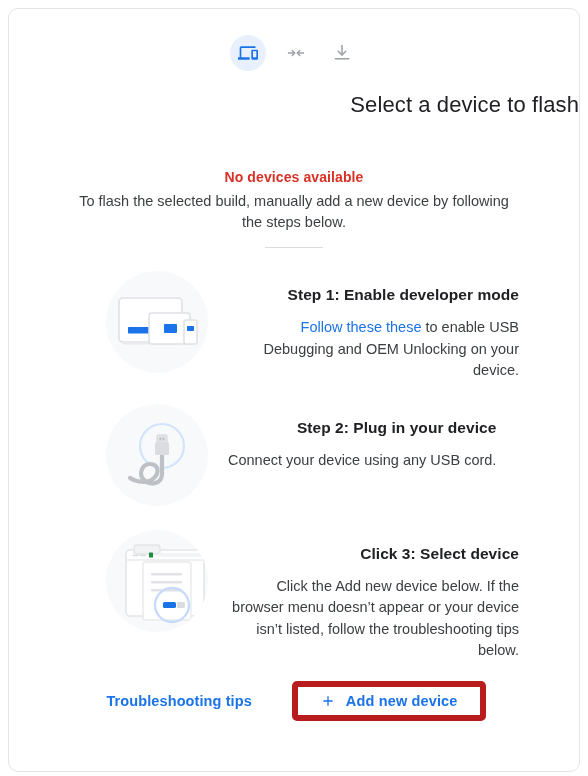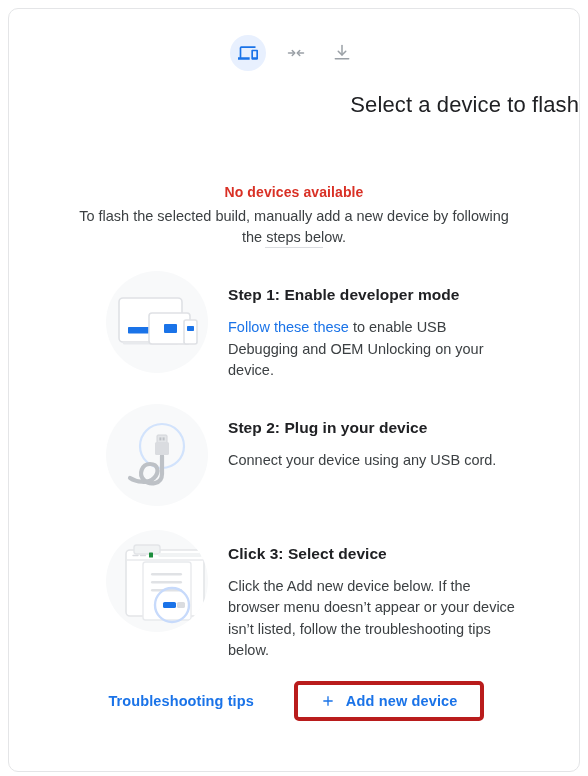--- a/index.html
+++ b/index.html
@@ -78,21 +78,21 @@
     color: #202124;
     letter-spacing: 0.1px;
     line-height: 28px;
   }
 
   
   .status-wrap {
     position: absolute;
     left: 60px;
     right: 60px;
-    top: 173px;
+    top: 158px;
     text-align: center;
   }
   .status-error {
     font-size: 14px;
     font-weight: 700;
     color: #d93025;
     line-height: 20px;
     letter-spacing: 0.1px;
   }
   .status-desc {
@@ -111,20 +111,21 @@
     height: 1px;
     background: #dadce0;
   }
 
   
   .steps {
     position: absolute;
     left: 0;
     right: 0;
     top: 262px;
+    text-align: right;
   }
   .step {
     position: relative;
     display: flex;
     align-items: flex-start;
     padding-left: 97px;
     padding-right: 60px;
     min-height: 104px;
     margin-bottom: 22px;
   }
@@ -182,21 +183,21 @@
     padding: 6px 4px;
   }
   .add-btn {
     display: inline-flex;
     align-items: center;
     gap: 10px;
     height: 40px;
     padding: 0 22px;
     box-sizing: border-box;
     background: #ffffff;
-    border: 4px solid #b91c1c;
+    border: 6px solid #b91c1c;
     border-radius: 5px;
     color: #1a73e8;
     font-size: 14.5px;
     font-weight: 700;
     font-family: "Liberation Sans", sans-serif;
     letter-spacing: 0.15px;
     cursor: pointer;
   }
   .plus-ico {
     display: inline-flex;

